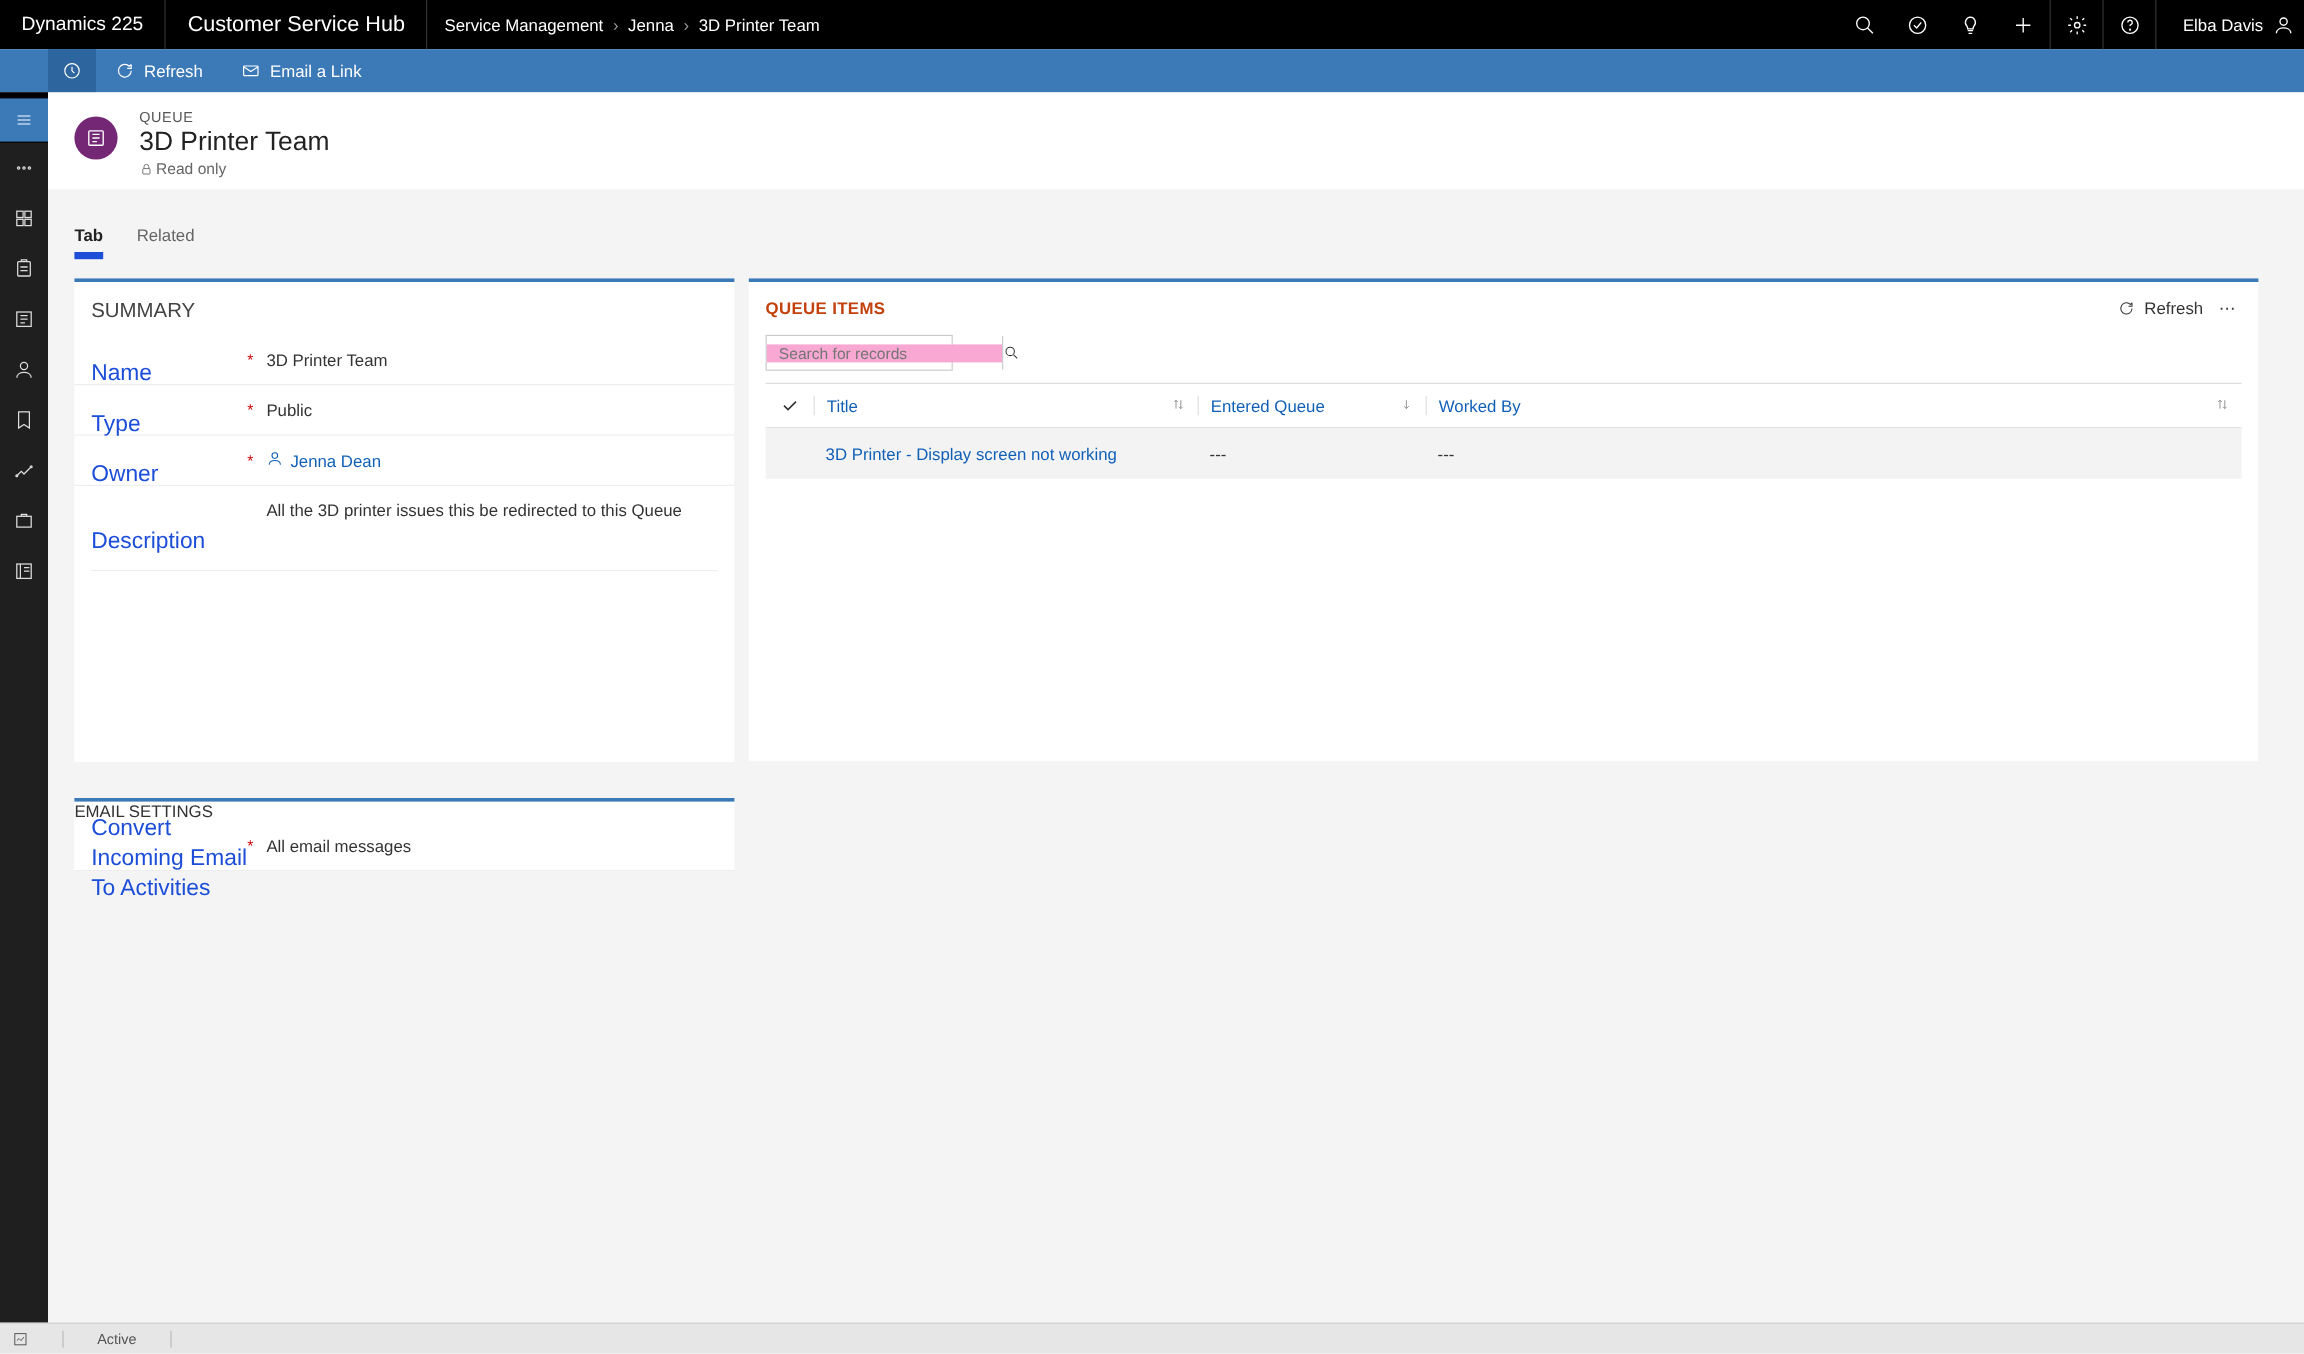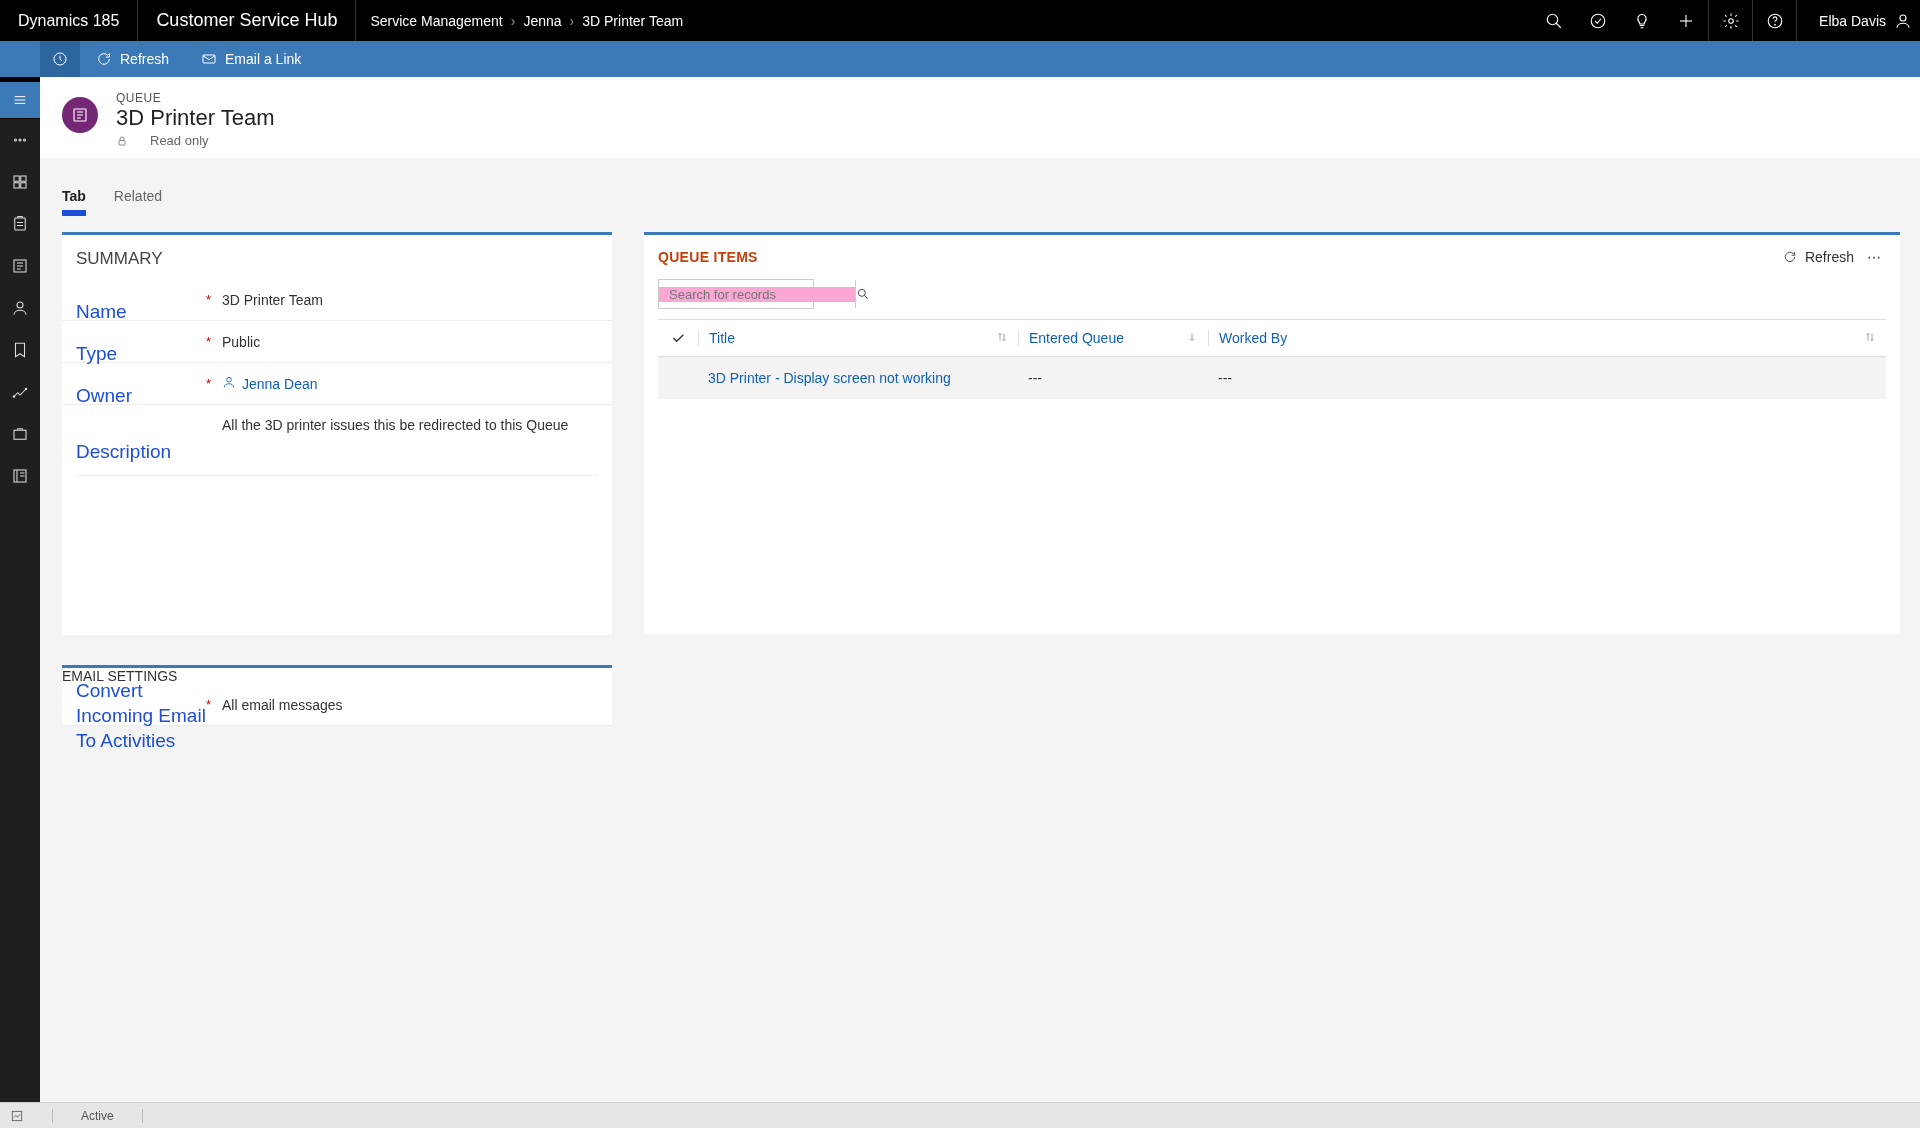--- a/index.html
+++ b/index.html
@@ -36,28 +36,28 @@
 .leftrail .ham { width:40px; height:36px; display:flex; align-items:center; justify-content:center; background:#3b79b7; position: absolute; top:41px; left:0;}
 .leftrail .ham svg { width:16px; height:16px; stroke:#fff; fill:none; stroke-width:1.5;}
 
 
 .main { flex: 1; overflow-y: auto; background: #f4f4f4; }
 .header { padding: 14px 22px 10px 22px; display: flex; align-items: flex-start; gap: 18px; background:#fff;}
 .entity-icon { width: 36px; height: 36px; border-radius: 50%; background: #742774; display: flex; align-items: center; justify-content: center; margin-top:6px;}
 .entity-icon svg { width: 18px; height: 18px; stroke: #fff; fill: none; stroke-width: 1.5; }
 .header .meta .etype { font-size: 12px; color: #555; letter-spacing: 0.5px; }
 .header .meta .ename { font-size: 22px; font-weight: 400; color: #222; }
-.header .meta .ro { font-size: 13px; color: #666; display: flex; align-items: center; gap: 22px; margin-top:2px;}
+.header .meta .ro { font-size: 13px; color: #666; display: flex; align-items: center; gap: 2px; margin-top:2px;}
 .header .meta .ro svg { width: 12px; height: 12px; stroke: #666; fill: none; stroke-width: 1.5; }
 
 .tabs { display: flex; gap: 28px; padding: 30px 22px 0 22px; background: #f4f4f4; border-bottom: none; }
 .tabs .tab { padding-bottom: 6px; font-size: 14px; color: #666; cursor: pointer; border-bottom: 3px solid transparent; }
 .tabs .tab.active { color: #222; font-weight: 600; border-bottom: 6px solid #1d4ed8; }
 
-.panels { display: flex; gap: 32px; padding: 16px 20px 30px 22px; }
+.panels { display: flex; gap: 12px; padding: 16px 38px 30px 22px; }
 .panel { background: #fff; border-top: 3px solid #3b79b7; }
 .panel.left { width: 550px; }
 .panel.right { flex: 1; border-bottom: 1px solid #f7f7f7;}
 .panel .ptitle { font-size: 17px; color: #444; padding: 14px 14px 10px 14px; }
 
 .frow { display: flex; padding: 0 14px; align-items: center; border-bottom: 1px solid #eee; height:42px;}
 .frow .flabel { width: 130px; font-size: 19px; color: #1d4ed8; margin-top: 24px; }
 .frow .req { width:14px; color: #c00; font-size: 13px; }
 .frow .fval { flex: 1; font-size: 14px; color: #333; padding-left:2px; display:flex; align-items:center; gap:6px;}
 .frow .fval a { color: #1160b7; text-decoration: none; }
@@ -96,21 +96,21 @@
 
 
 .footer { height:26px; background:#e6e6e6; display:flex; align-items:center; padding: 0 10px; font-size:12px; color:#555; gap:28px; border-top:1px solid #ccc;}
 .footer svg { width:14px; height:14px; stroke:#555; fill:none; stroke-width:1.4;}
 .footer .divider { width:1px; height:14px; background:#bbb;}
 </style>
 </head>
 <body>
 
 <div class="topbar">
-  <div class="brand">Dynamics 185</div>
+  <div class="brand">Dynamics 225</div>
   <div class="hub">Customer Service Hub</div>
   <div class="crumbs">
     <span>Service Management</span>
     <span class="sep">›</span>
     <span>Jenna</span>
     <span class="sep">›</span>
     <span>3D Printer Team</span>
   </div>
   <div class="spacer"></div>
   <div class="icons">

